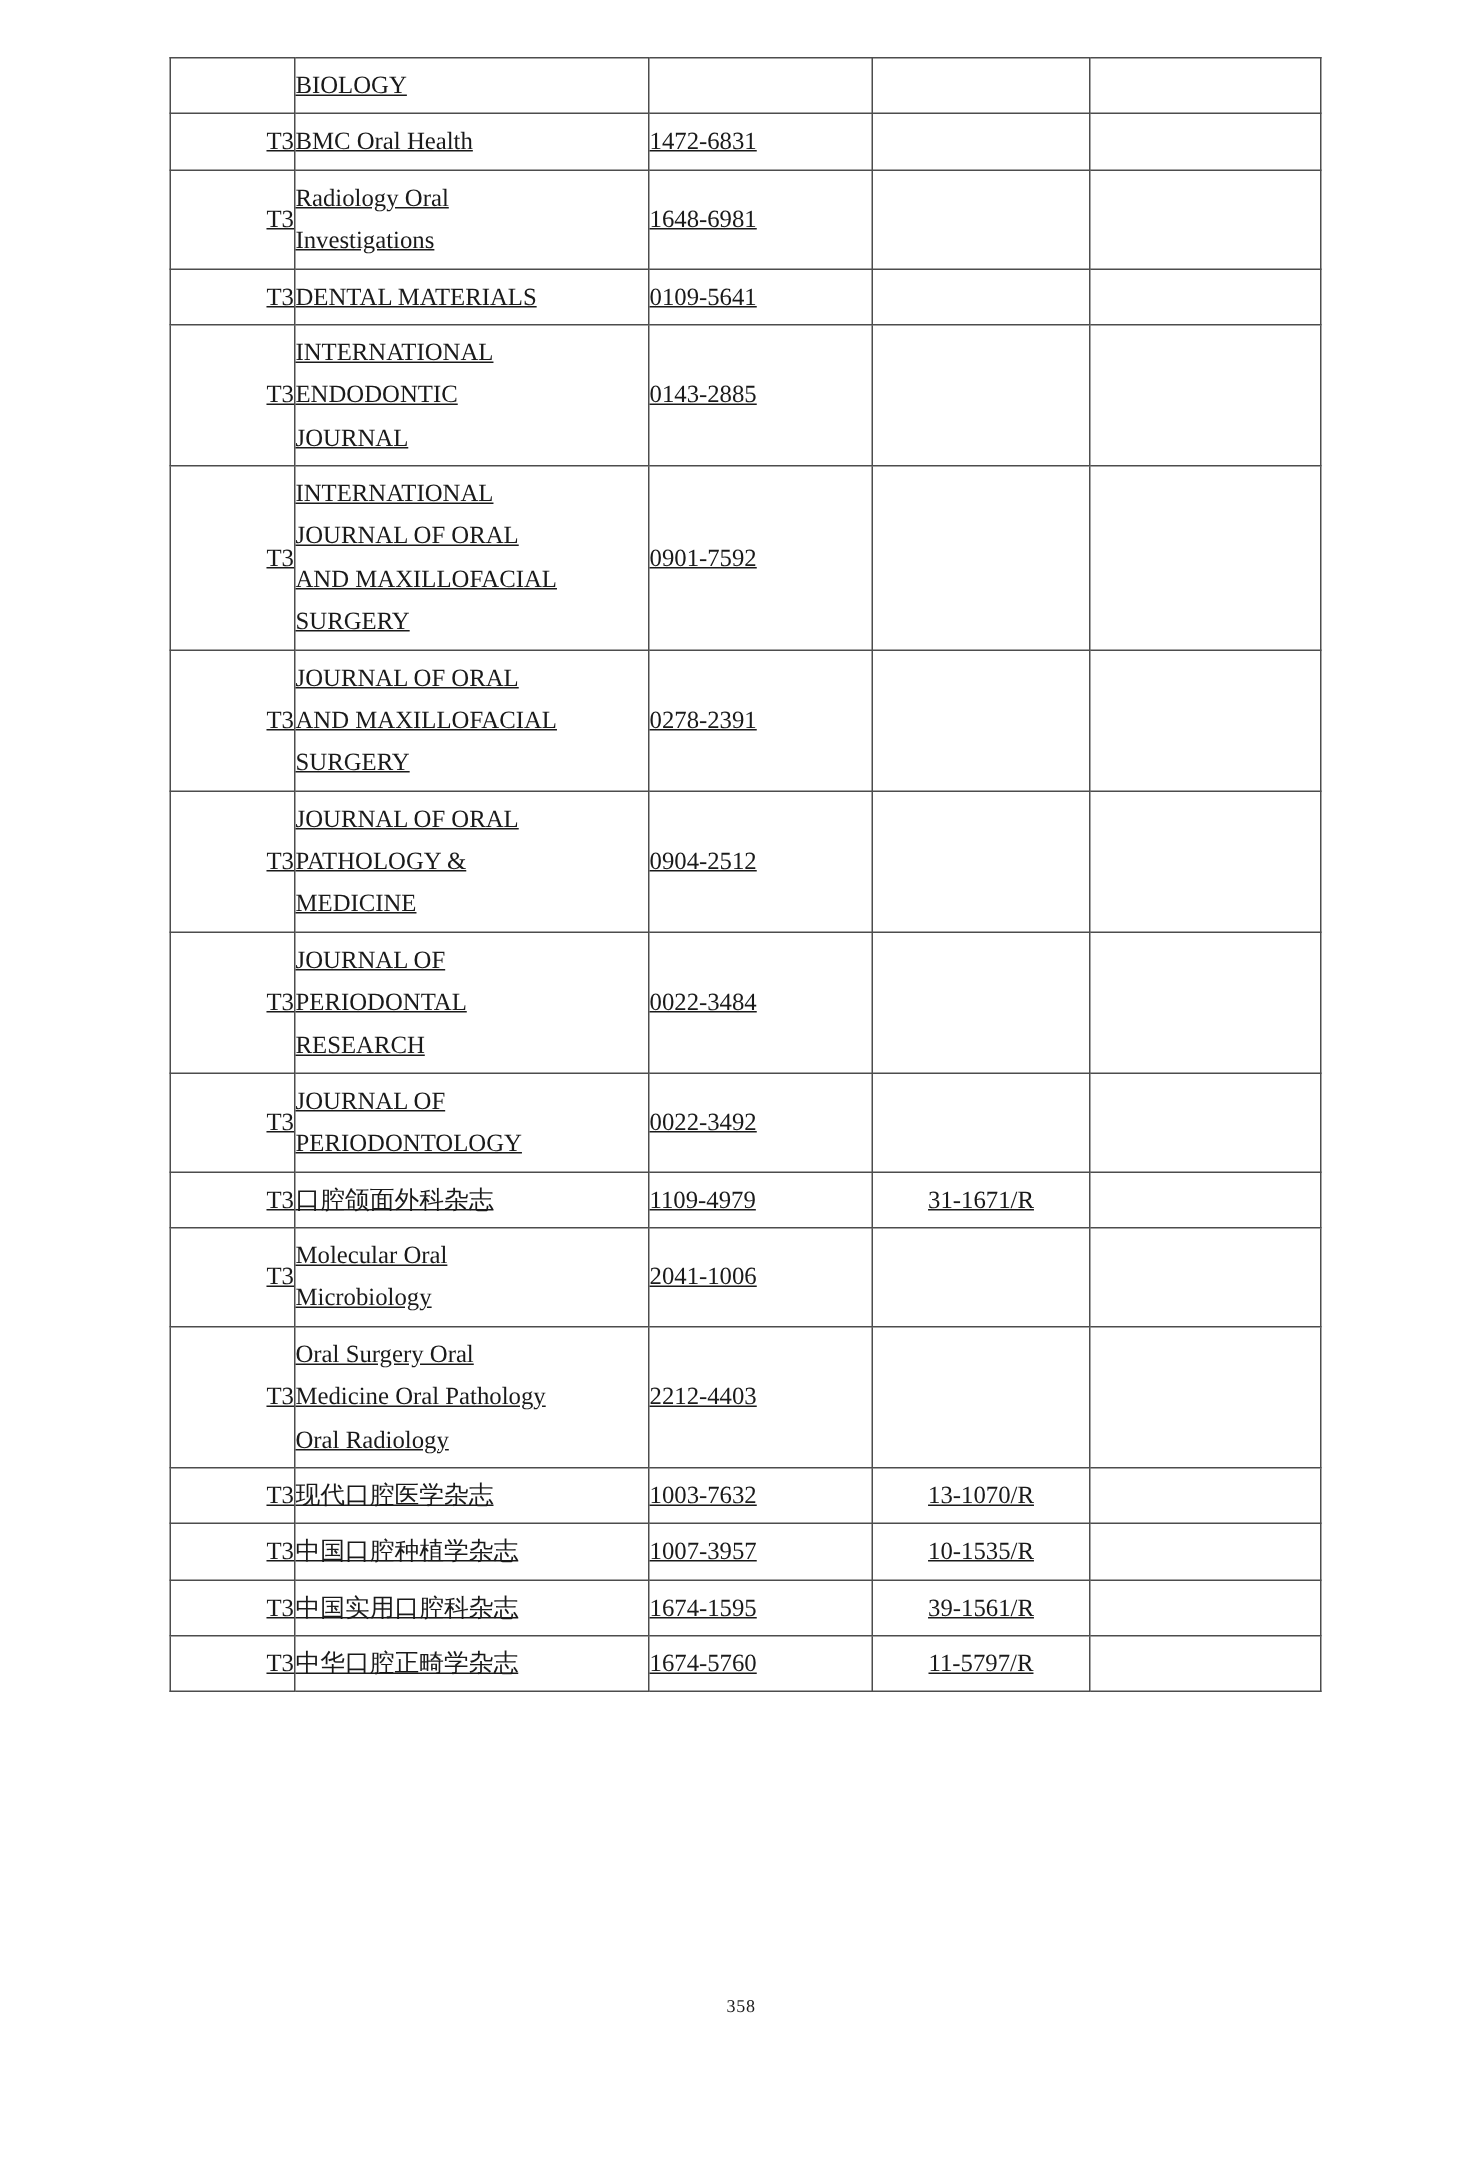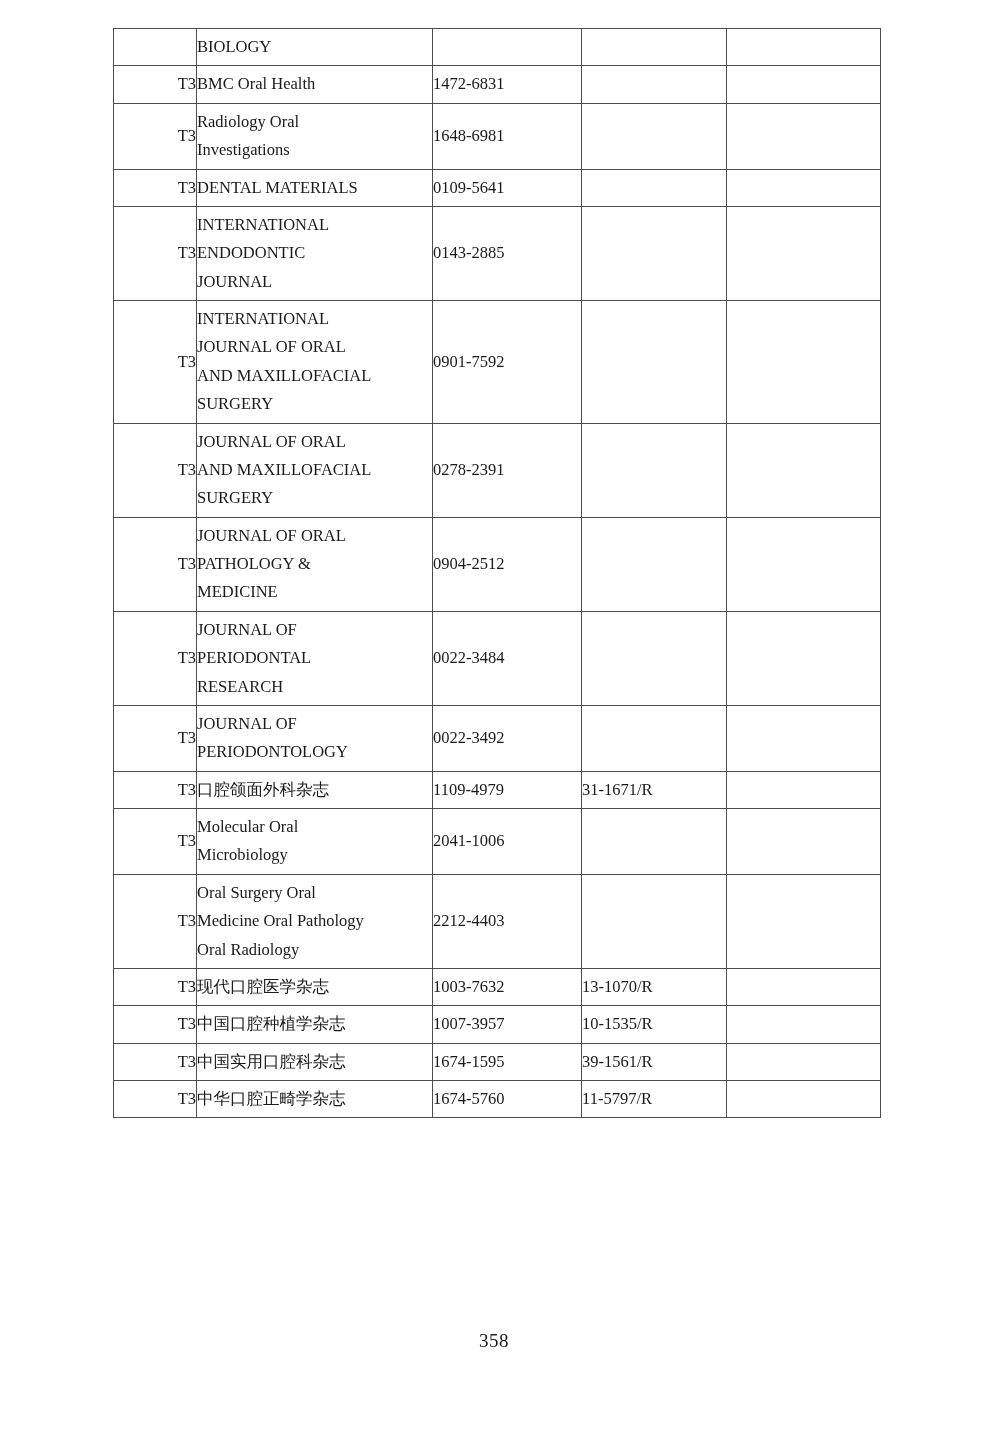--- a/index.html
+++ b/index.html
@@ -17,46 +17,47 @@
   }
   .page {
     position: relative;
     width: 988px;
     height: 1441px;
     box-sizing: border-box;
   }
   .journal-table {
     position: absolute;
     left: 113px;
-    top: 28px;
+    top: 38px;
     width: 762px;
     border-collapse: collapse;
     table-layout: fixed;
+    text-decoration: underline;
   }
   .journal-table td {
     border: 1px solid #4d4d4d;
     vertical-align: middle;
     padding: 4px 0;
     font-size: 16.5px;
     line-height: 1.72;
     background: #ffffff;
   }
   .col-tier   { width: 82px;  text-align: right; }
   .col-title  { width: 235px; text-align: left; padding-left: 9px; }
   .col-issn   { width: 148px; text-align: left; }
-  .col-cn     { width: 144px; text-align: left; }
+  .col-cn     { width: 144px; text-align: center; }
   .col-extra  { width: 153px; text-align: center; }
   .cell-line { display: block; white-space: nowrap; }
   .page-number {
     position: absolute;
     left: 0;
     top: 1330px;
     width: 988px;
     text-align: center;
-    font-size: 19px;
+    font-size: 12px;
     letter-spacing: 0.5px;
   }
 </style>
 </head>
 <body>
 
 <div class="page">
 
   <table class="journal-table">
     <tbody>

